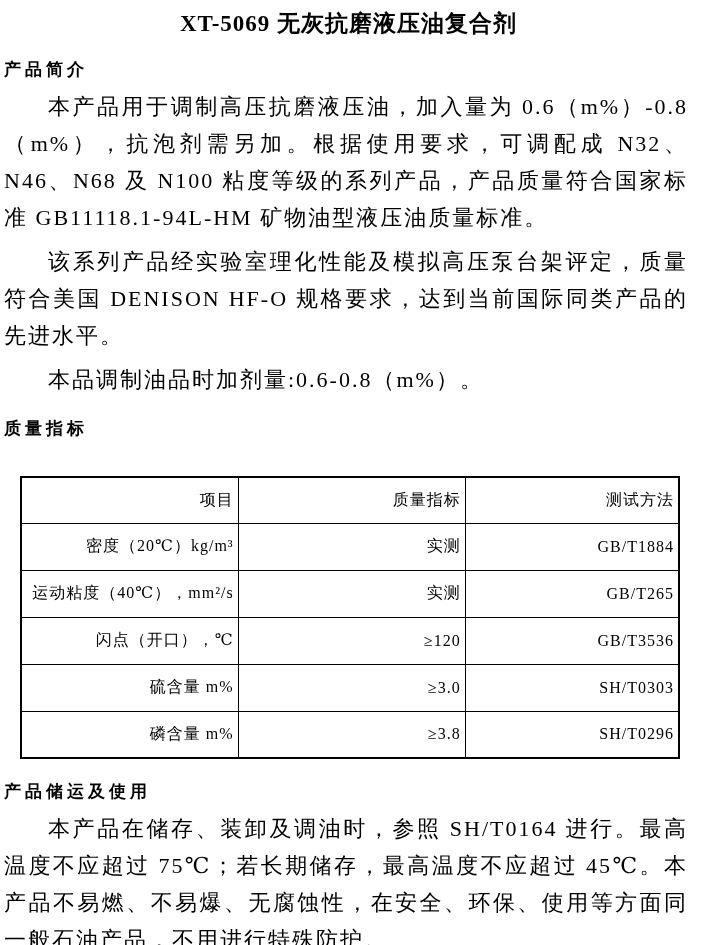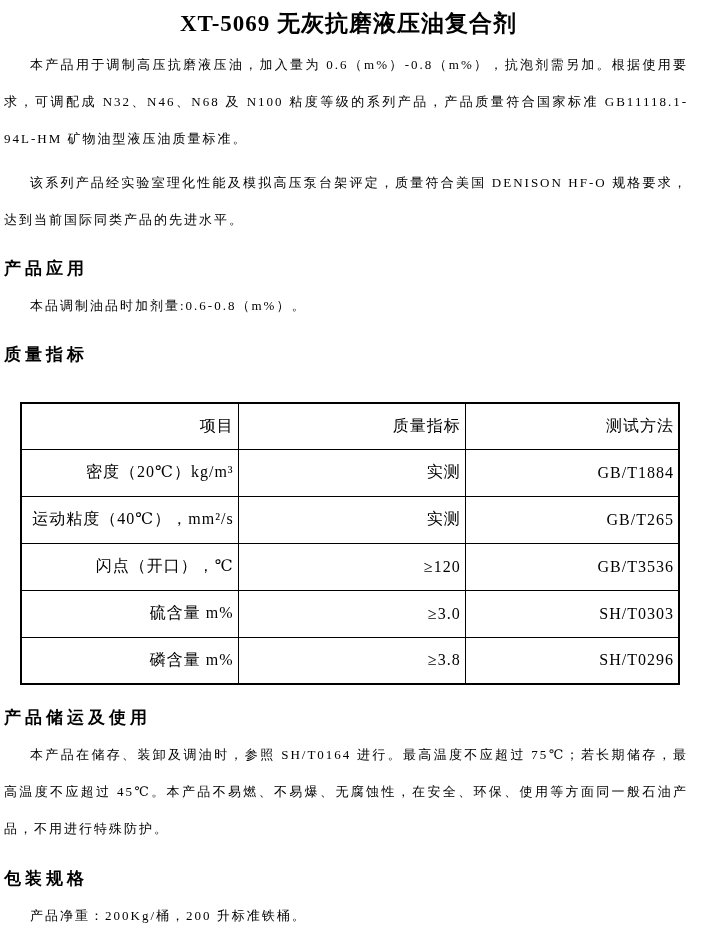--- a/index.html
+++ b/index.html
@@ -23,21 +23,21 @@
     letter-spacing: 1px;
     margin: 2px 0 0 0;
   }
   h2.sec-heading {
     font-size: 17px;
     font-weight: bold;
     letter-spacing: 4px;
     margin: 19px 0 0 0;
   }
   p.body-para {
-    font-size: 13px;
+    font-size: 22px;
     line-height: 37px;
     letter-spacing: 2px;
     text-indent: 2em;
     text-align: justify;
     margin: 7px 5px 0 0;
   }
   table.quality-table {
     border-collapse: collapse;
     width: 660px;
     margin: 36px 0 0 16px;
@@ -61,26 +61,26 @@
   h2.after-table { margin-top: 21px; }
   h2.tight { margin-top: 20px; }
 </style>
 </head>
 <body>
 
 <div class="page">
 
   <h1 class="doc-title">XT-5069 无灰抗磨液压油复合剂</h1>
 
+  <h2 class="sec-heading">产品简介</h2>
 
   <p class="body-para">本产品用于调制高压抗磨液压油，加入量为 0.6（m%）-0.8（m%），抗泡剂需另加。根据使用要求，可调配成 N32、N46、N68 及 N100 粘度等级的系列产品，产品质量符合国家标准 GB11118.1-94L-HM 矿物油型液压油质量标准。</p>
 
   <p class="body-para">该系列产品经实验室理化性能及模拟高压泵台架评定，质量符合美国 DENISON HF-O 规格要求，达到当前国际同类产品的先进水平。</p>
 
-  <h2 class="sec-heading">产品应用</h2>
 
   <p class="body-para">本品调制油品时加剂量:0.6-0.8（m%）。</p>
 
   <h2 class="sec-heading">质量指标</h2>
 
   <table class="quality-table">
     <colgroup>
       <col class="c1">
         <col class="c2">
         <col class="c3">

